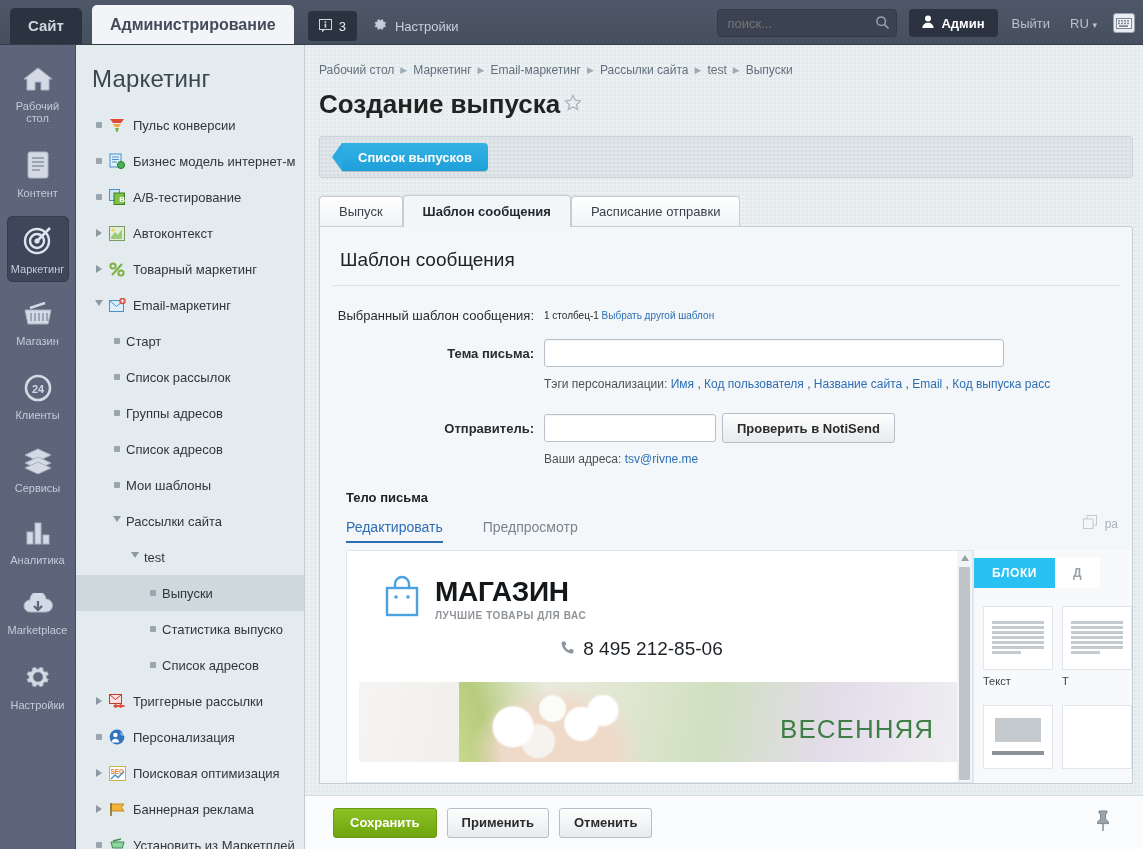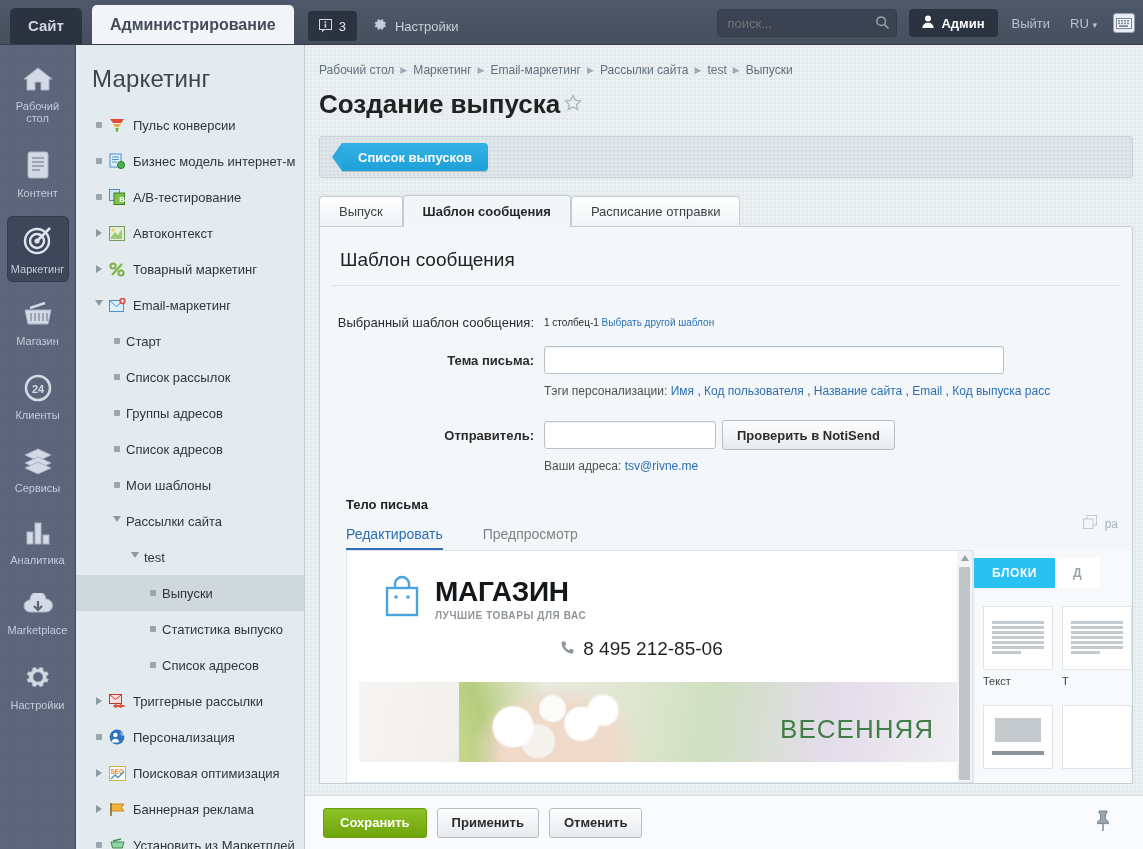--- a/index.html
+++ b/index.html
@@ -165,21 +165,21 @@
     margin: 0 10px 0 14px; background: #f4f7f9; border: 1px solid #c4ced5;
     border-radius: 0 3px 0 0; height: 558px; position: relative; overflow: hidden;
   }
   #panel h2 {
     margin: 0; padding: 22px 0 14px 20px; font-size: 19px; font-weight: normal; color: #222;
   }
   #panelinner {
     margin: 0 12px; border-top: 1px solid #dde4e9; padding-top: 22px; height: 100%;
   }
 
-  .row { display: flex; align-items: center; margin-bottom: 4px; margin-top: 7px; }
+  .row { display: flex; align-items: center; margin-bottom: 4px; }
   .lbl-col { width: 212px; text-align: right; padding-right: 10px; font-size: 13px; }
   .lbl-col.bold { font-weight: bold; }
   .val { font-size: 10px; }
   a.lnk { color: #2d6eb5; text-decoration: none; cursor: pointer; }
 
   input.txt {
     height: 28px; border: 1px solid #b9c2ca; border-radius: 3px; background: #fff;
     font-family: "Liberation Sans", sans-serif; font-size: 13px; padding: 0 7px; outline: none;
     box-shadow: inset 0 1px 2px rgba(0,0,0,.06);
   }
@@ -264,21 +264,21 @@
     padding: 10px 8px;
   }
   .bcard .cap { font-size: 11px; color: #3a4248; margin-top: 5px; }
   .lineset { width: 100%; }
   .lineset i { display: block; height: 3px; background: #c5cace; margin-bottom: 2px; }
 
   
   #bottombar {
     position: absolute; left: 305px; bottom: 0; width: 838px; height: 54px;
     background: #fafbfc; border-top: 1px solid #d5dde2;
-    display: flex; align-items: center; padding-left: 18px; gap: 10px;
+    display: flex; align-items: center; padding-left: 28px; gap: 10px;
   }
   .btn-green {
     height: 30px; border: 1px solid #6a9a10; border-radius: 3px;
     background: linear-gradient(#8cc325,#6fa40d); color: #fff; font-weight: bold;
     font-size: 13px; padding: 0 16px; cursor: pointer;
     display: inline-flex; align-items: center;
     font-family: "Liberation Sans", sans-serif;
   }
   #pin { position: absolute; right: 32px; top: 14px; cursor: pointer; }
 </style>

